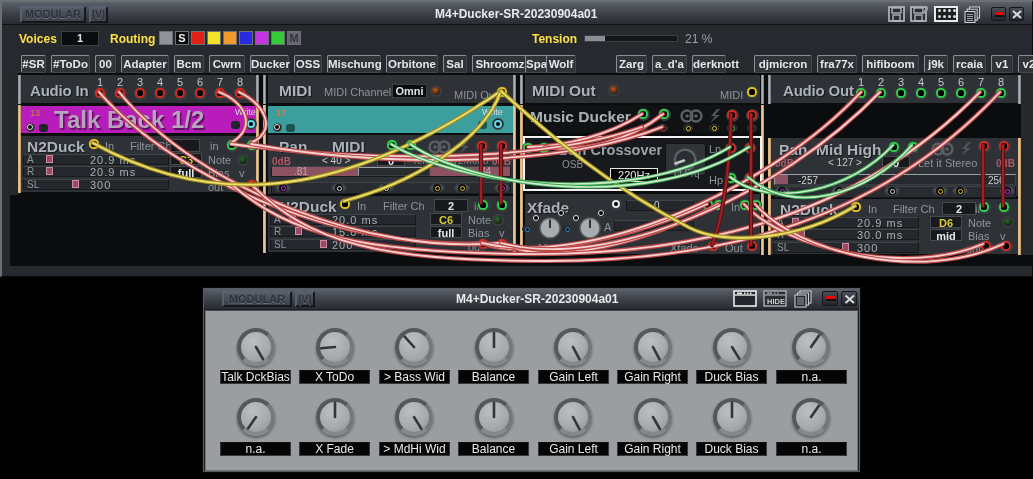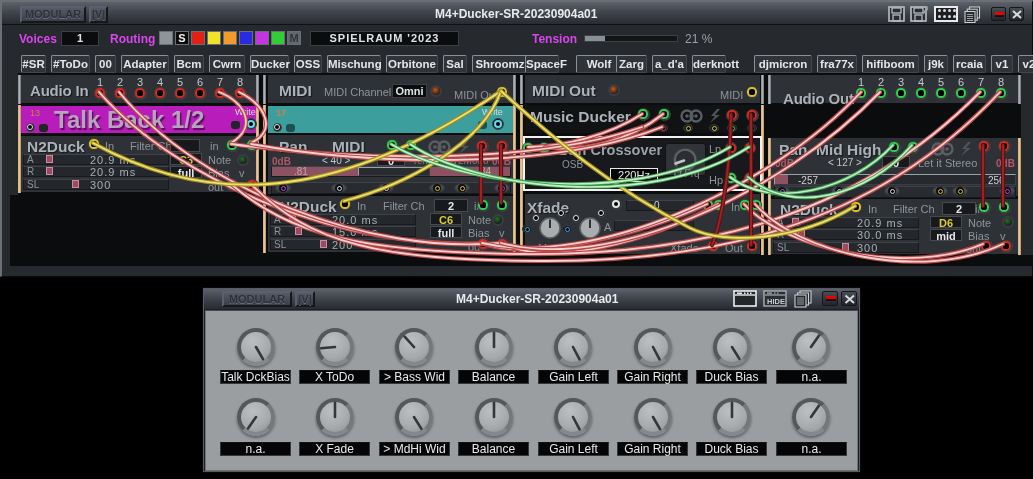--- a/index.html
+++ b/index.html
@@ -7,21 +7,21 @@
 #main{position:absolute;left:0;top:0;width:1033px;height:277px;background:#26292d;
  border-top:2px solid #6b7077;border-left:2px solid #6b7077;border-right:1px solid #0a0a0a;border-bottom:1px solid #0a0a0a;}
 #mtitle{position:absolute;left:0;top:0;width:1030px;height:23px;
  background:linear-gradient(#5c616a,#41454d 45%,#282b31);border-bottom:1px solid #111;}
 .logo{position:absolute;display:flex;gap:3px}
 .logobox{border:2px outset #596070;background:linear-gradient(#555b66,#3a3f49);
  color:#2c3038;font-weight:bold;text-align:center;
  text-shadow:0 1px 0 #6a707c;}
 .ttext{position:absolute;color:#e8eaec;font-weight:bold;font-size:12px;white-space:nowrap}
 .tbtn{position:absolute;background:linear-gradient(#4a4e55,#222429);border:1px solid #15171a;border-radius:2px}
-.lbl{position:absolute;color:#d946ef;font-weight:bold;font-size:12px;white-space:nowrap}
+.lbl{position:absolute;color:#fde047;font-weight:bold;font-size:12px;white-space:nowrap}
 .val{position:absolute;background:#0a0c0d;border:1px solid #3c4045;color:#dfe2e4;
  font-size:11px;text-align:center;font-weight:bold}
 .sq{position:absolute;width:14px;height:14px;border:1px solid #6a6f75;top:29px}
 .tab{position:absolute;top:53px;height:18px;background:#303439;border:1px solid #8a9097;
  border-right-color:#43474c;border-bottom-color:#43474c;border-radius:2px;
  color:#e4e7e9;font-size:11.5px;font-weight:bold;text-align:center;line-height:16px;white-space:nowrap}
 #patch{position:absolute;left:8px;top:71px;width:1023px;height:193px;background:#0b0c0d}
 .mod{position:absolute;background:#2e3236}
 .mt{position:absolute;color:#aab2b8;font-weight:bold;font-size:15.5px;white-space:nowrap;
  text-shadow:1px 1px 1px #15171a}
@@ -90,40 +90,39 @@
 <div class="lbl" style="left:108px;top:30px">Routing</div>
 <div class="sq" style="left:157px;background:#8f9499"></div>
 <div class="sq" style="left:173px;background:#0a0a0a;color:#f0f0f0;font-size:11px;font-weight:bold;text-align:center;line-height:13px">S</div>
 <div class="sq" style="left:189px;background:#e02214"></div>
 <div class="sq" style="left:205px;background:#f2e22a"></div>
 <div class="sq" style="left:221px;background:#f29a2a"></div>
 <div class="sq" style="left:237px;background:#2a2ae2"></div>
 <div class="sq" style="left:253px;background:#c434e0"></div>
 <div class="sq" style="left:269px;background:#34cc34"></div>
 <div class="sq" style="left:285px;background:#63686e;color:#32363a;font-size:11px;font-weight:bold;text-align:center;line-height:13px">M</div>
-<div class="val" style="left:308px;top:29px;width:149px;height:15px;line-height:13px;letter-spacing:1px">SPIELRAUM '2023</div>
 <div class="lbl" style="left:530px;top:30px">Tension</div>
 <div class="abs" style="left:582px;top:33px;width:94px;height:7px;background:#131517;border:1px solid #3c4045">
       <div class="abs" style="left:0;top:0;width:20px;height:5px;background:#898f95"></div>
     </div>
 <div class="lbl" style="left:683px;top:30px;font-weight:normal;color:#9aa0a6">21 %</div>
 <div class="tab" style="left:19px;width:25px">#SR</div>
 <div class="tab" style="left:49px;width:39px">#ToDo</div>
 <div class="tab" style="left:93px;width:21px">00</div>
 <div class="tab" style="left:119px;width:48px">Adapter</div>
 <div class="tab" style="left:172px;width:30px">Bcm</div>
 <div class="tab" style="left:207px;width:36px">Cwrn</div>
 <div class="tab" style="left:248px;width:39px">Ducker</div>
 <div class="tab" style="left:292px;width:28px">OSS</div>
 <div class="tab" style="left:325px;width:54px">Mischung</div>
 <div class="tab" style="left:384px;width:52px">Orbitone</div>
 <div class="tab" style="left:441px;width:24px">Sal</div>
 <div class="tab" style="left:470px;width:56px">Shroomz</div>
 <div class="tab" style="left:523px;width:34px">SpaceF</div>
-<div class="tab" style="left:574px;width:46px">Wolf</div>
+<div class="tab" style="left:544px;width:30px">Wolf</div>
 <div class="tab" style="left:614px;width:31px">Zarg</div>
 <div class="tab" style="left:650px;width:35px">a_d'a</div>
 <div class="tab" style="left:690px;width:34px">derknott</div>
 <div class="tab" style="left:752px;width:58px">djmicron</div>
 <div class="tab" style="left:815px;width:40px">fra77x</div>
 <div class="tab" style="left:860px;width:57px">hifiboom</div>
 <div class="tab" style="left:922px;width:24px">j9k</div>
 <div class="tab" style="left:951px;width:33px">rcaia</div>
 <div class="tab" style="left:989px;width:22px">v1</div>
 <div class="tab" style="left:1016px;width:22px">v2</div>
@@ -488,21 +487,21 @@
 <div class="sl" style="left:572px;top:240px">Mod2</div>
 <div class="sl" style="left:668px;top:240px">Xfade</div>
 <div class="p" style="left:705.5px;top:238.5px;width:11px;height:11px;background:radial-gradient(circle at 45% 40%,#1c1f22 0 5.0px,#35393d 5.5px 6.4px,#4b4f53 6.8px)">
       <div style="position:absolute;left:-0.1px;top:-0.1px;width:9.2px;height:9.2px;border-radius:50%;border:2.4px solid #d42a20;background:#000"></div>
     </div>
 <div class="sl" style="left:723px;top:240px">Out</div>
 <div class="p" style="left:744.5px;top:238.5px;width:11px;height:11px;background:radial-gradient(circle at 45% 40%,#1c1f22 0 5.0px,#35393d 5.5px 6.4px,#4b4f53 6.8px)">
       <div style="position:absolute;left:-0.1px;top:-0.1px;width:9.2px;height:9.2px;border-radius:50%;border:2.4px solid #d42a20;background:#000"></div>
     </div>
 <div class="mod" style="left:769px;top:73px;width:247px;height:28px;"></div>
-<div class="mt" style="left:781px;top:88px;font-size:15px;letter-spacing:-0.2px">Audio Out</div>
+<div class="mt" style="left:781px;top:80px;font-size:15px;letter-spacing:-0.2px">Audio Out</div>
 <div class="sw" style="left:856px;top:74px;font-size:11px">1</div>
 <div class="p" style="left:852.5px;top:84.5px;width:13px;height:13px;background:radial-gradient(circle at 45% 40%,#1c1f22 0 5.0px,#35393d 5.5px 6.4px,#4b4f53 6.8px)">
       <div style="position:absolute;left:0.9px;top:0.9px;width:9.2px;height:9.2px;border-radius:50%;border:2.4px solid #2ed04a;background:#000"></div>
     </div>
 <div class="sw" style="left:876px;top:74px;font-size:11px">2</div>
 <div class="p" style="left:872.5px;top:84.5px;width:13px;height:13px;background:radial-gradient(circle at 45% 40%,#1c1f22 0 5.0px,#35393d 5.5px 6.4px,#4b4f53 6.8px)">
       <div style="position:absolute;left:0.9px;top:0.9px;width:9.2px;height:9.2px;border-radius:50%;border:2.4px solid #2ed04a;background:#000"></div>
     </div>
 <div class="sw" style="left:896px;top:74px;font-size:11px">3</div>
 <div class="p" style="left:892.5px;top:84.5px;width:13px;height:13px;background:radial-gradient(circle at 45% 40%,#1c1f22 0 5.0px,#35393d 5.5px 6.4px,#4b4f53 6.8px)">

